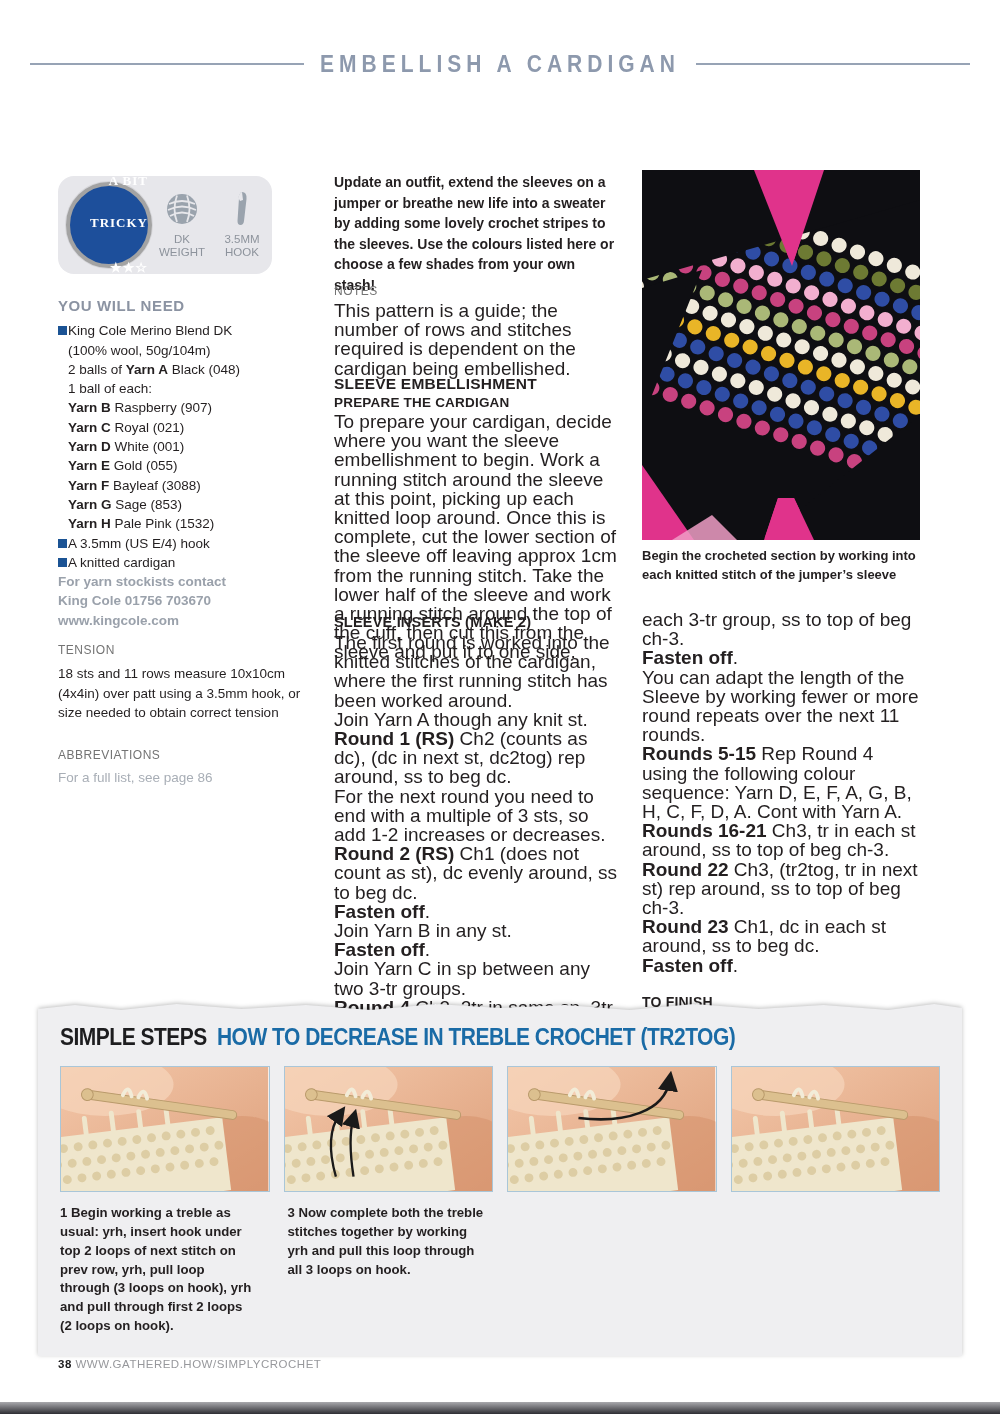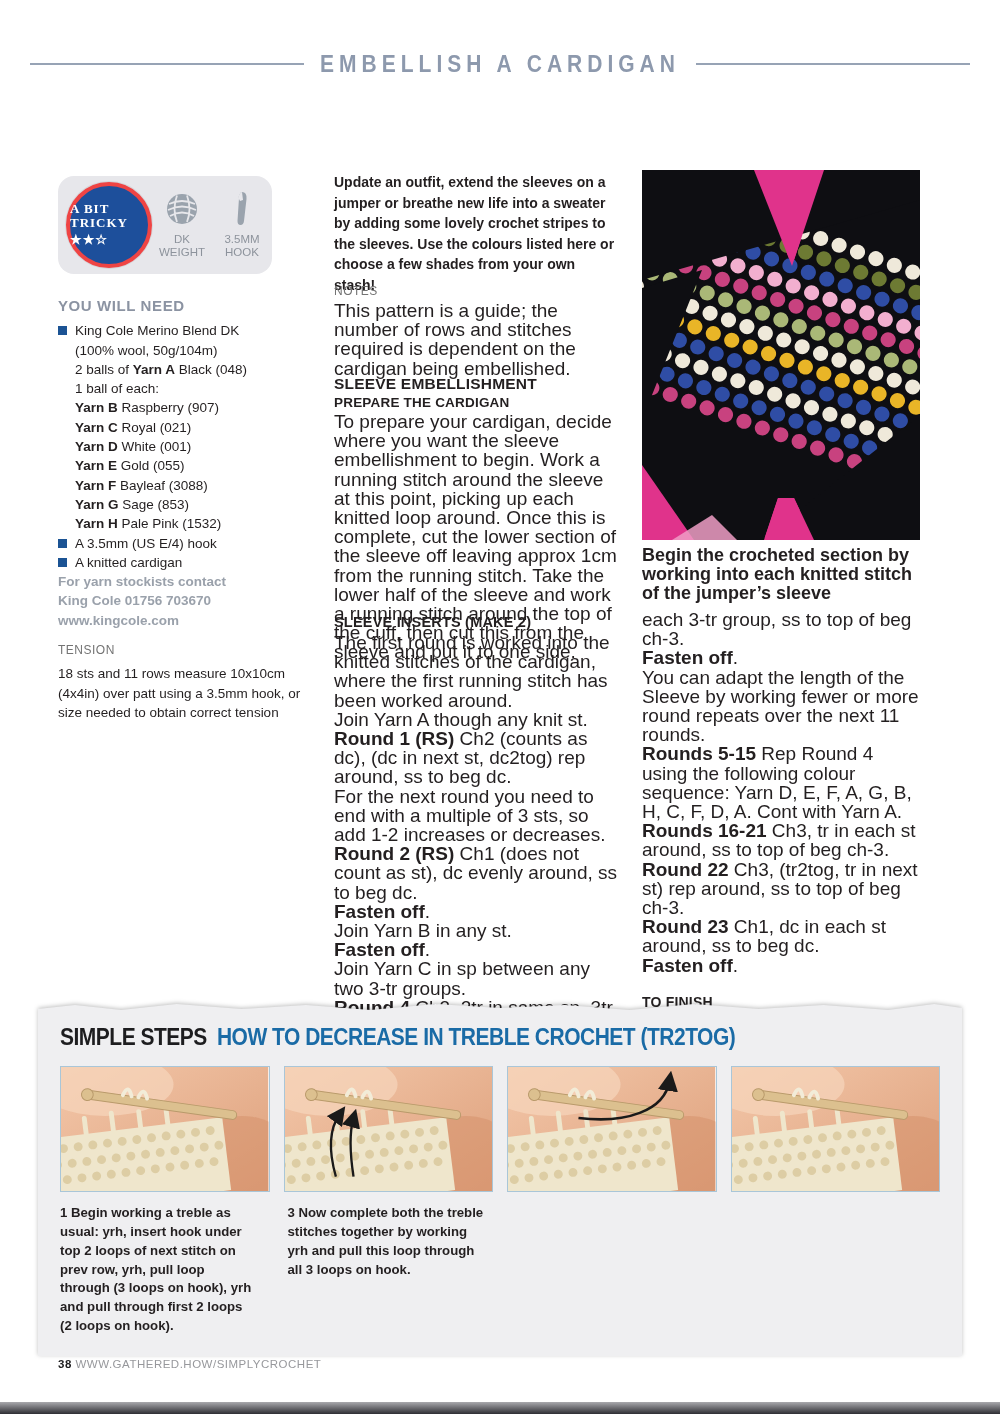--- a/index.html
+++ b/index.html
@@ -8,50 +8,50 @@
 
   
   .hdr{position:absolute;top:52px;left:30px;right:30px;display:flex;align-items:center;gap:16px;}
   .hdr .rule{flex:1;height:2px;background:#97a3b5;}
   .hdr .title{font-weight:bold;font-size:21px;letter-spacing:5px;color:#8d99ad;
               transform:scaleY(1.15);white-space:nowrap;}
 
   
   .badge{position:absolute;left:58px;top:176px;width:214px;height:98px;background:#e7e7eb;
          border-radius:16px;display:flex;align-items:center;}
-  .badge .circ{width:78px;height:78px;border-radius:50%;background:#1d4f9b;border:4px solid #ef4444;
+  .badge .circ{width:78px;height:78px;border-radius:50%;background:#1d4f9b;border:4px solid #a3a3a3;
                box-shadow:0 0 0 1px #d6d6da;margin-left:8px;display:flex;flex-direction:column;
-               align-items:flex-start;justify-content:center;color:#fff;
-               font-family:"Liberation Serif", serif;font-weight:bold;}
+               align-items:flex-end;justify-content:center;color:#fff;
+               font-family:"Liberation Serif", serif;font-weight:bold;gap:28px;}
   .badge .circ .l{font-size:13px;line-height:14px;letter-spacing:1px;}
   .badge .circ .stars{font-size:13px;letter-spacing:1px;margin-top:2px;}
   .badge .ic-col{flex:1;display:flex;flex-direction:column;align-items:center;color:#8d939c;
                  font-size:11.5px;line-height:13px;text-align:right;}
   .badge .ic-col svg{margin-bottom:6px;}
 
   .leftcol{position:absolute;left:58px;width:262px;font-size:13.5px;line-height:19.3px;}
   .h-blue{font-weight:bold;font-size:15px;color:#8b93a2;letter-spacing:.6px;}
   .h-gray{font-size:12px;color:#737373;letter-spacing:.5px;}
-  .ywn-row{position:relative;padding-left:17px;}
+  .ywn-row{position:relative;padding-left:10px;}
   .ywn-row .sq{position:absolute;left:0;top:5px;width:9px;height:9px;background:#1b5394;}
   .stockists{font-weight:bold;color:#9aa1ab;}
   .abbr-body{color:#a8aeb6;}
 
   
   .midcol{position:absolute;left:334px;width:286px;}
   .intro{font-weight:bold;font-size:14px;line-height:20.5px;}
   .body{font-size:19px;line-height:19.2px;margin:0;}
   .h-black{font-weight:bold;font-size:15.5px;letter-spacing:.2px;}
   .h-sub{font-weight:bold;font-size:13.5px;letter-spacing:.2px;}
 
   
   .rightcol{position:absolute;left:642px;width:280px;}
   .photo{position:absolute;left:642px;top:170px;width:278px;height:370px;background:#0e0e12;}
   .caption{position:absolute;left:642px;top:546px;width:280px;font-weight:bold;
-           font-size:18px;line-height:19px;}
+           font-size:13px;line-height:19px;}
 
   
   .panel-wrap{position:absolute;left:38px;top:1002px;width:924px;
               filter:drop-shadow(0 -1px 2px rgba(0,0,0,.25));}
   .panel{background:#efeff1;padding:14px 22px 20px 22px;
          clip-path:polygon(0 7px,4% 3px,9% 8px,15% 2px,22% 7px,29% 3px,36% 8px,43% 2px,
                    50% 6px,57% 3px,64% 8px,71% 2px,78% 7px,85% 3px,92% 8px,97% 2px,100% 6px,
                    100% 100%,0 100%);}
   .panel-head{display:flex;gap:10px;align-items:baseline;transform:scaleY(1.1);
               transform-origin:left top;margin-top:8px;}
@@ -126,20 +126,24 @@
       <div>King Cole 01756 703670</div>
       <div>www.kingcole.com</div>
     </div>
   </div>
 
   <div class="leftcol" style="top:641px;">
     <div class="h-gray">TENSION</div>
     <div style="margin-top:4px;">18 sts and 11 rows measure 10x10cm (4x4in) over patt using a 3.5mm hook, or size needed to obtain correct tension</div>
   </div>
 
+  <div class="leftcol" style="top:746px;">
+    <div class="h-gray">ABBREVIATIONS</div>
+    <div class="abbr-body" style="margin-top:3px;">For a full list, see page 86</div>
+  </div>
 
   <div class="midcol" style="top:172px;">
     <div class="intro">Update an outfit, extend the sleeves on a jumper or breathe new life into a sweater by adding some lovely crochet stripes to the sleeves. Use the colours listed here or choose a few shades from your own stash!</div>
   </div>
 
   <div class="midcol" style="top:284px;">
     <div class="h-gray">NOTES</div>
     <div class="body" style="margin-top:3px;">This pattern is a guide; the number of rows and stitches required is dependent on the cardigan being embellished.</div>
   </div>
 

